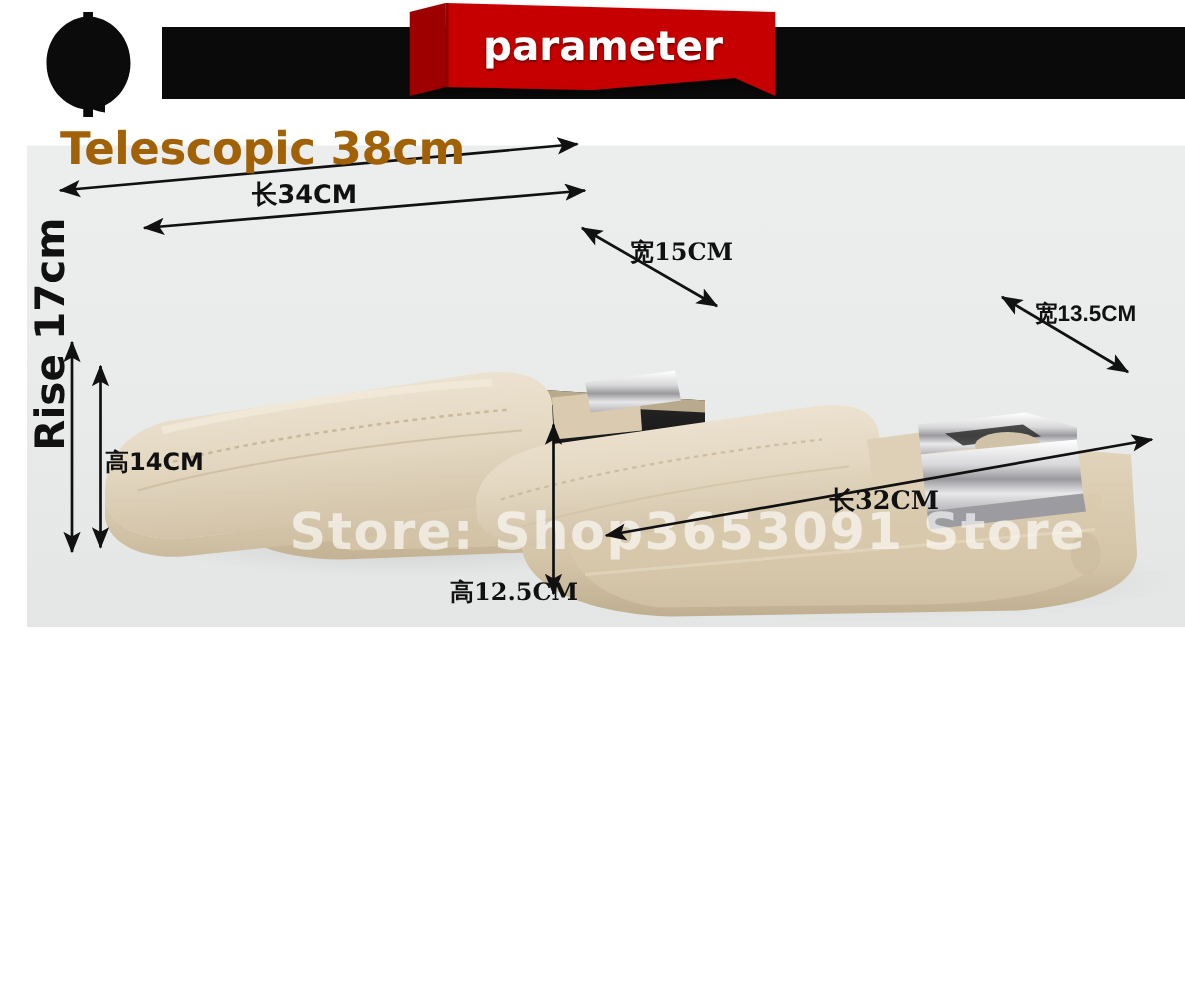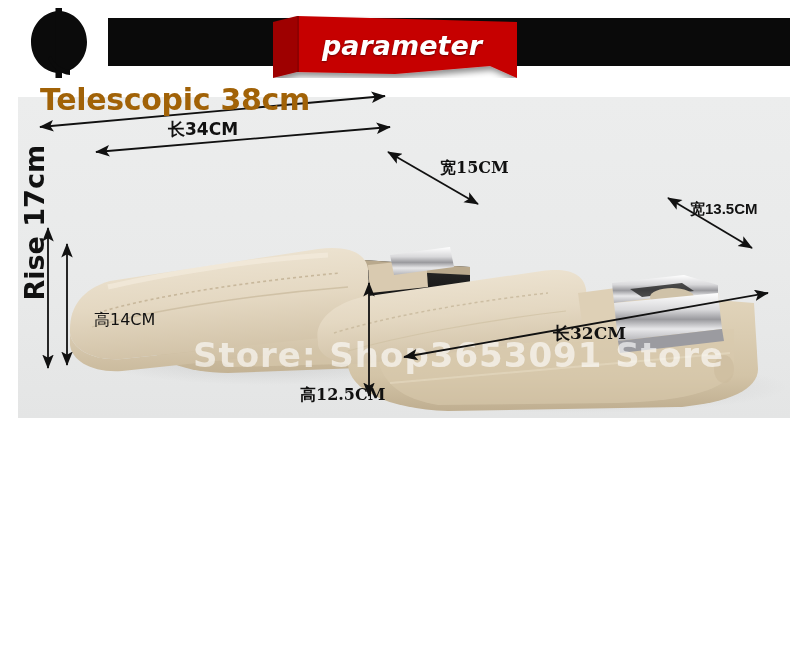--- a/index.html
+++ b/index.html
@@ -20,21 +20,21 @@
   }
   .logo{
     position:absolute;left:18px;top:8px;width:82px;height:70px;
     color:#0b0b0b;
     font-family:"DejaVu Serif", serif;
     font-size:64px;line-height:70px;font-weight:700;
     text-align:center;letter-spacing:-6px;
   }
   .logo svg{display:block;}
   .ribbon{
-    position:absolute;left:273px;top:16px;width:257px;height:62px;font-style:italic;
+    position:absolute;left:273px;top:2px;width:257px;height:62px;
   }
   .ribbon svg{display:block;}
   .ribbon-label{
     position:absolute;left:0;top:0;width:244px;height:62px;
     display:flex;align-items:center;justify-content:center;
     color:#ffffff;font-size:27px;font-weight:700;
     font-family:"DejaVu Sans", sans-serif;
     letter-spacing:0px;
     text-shadow:0 1px 2px rgba(0,0,0,.45);
     padding-left:14px;box-sizing:border-box;
@@ -68,23 +68,23 @@
     color:#111;
     white-space:nowrap;
   }
   .title-telescopic{
     left:40px;top:82px;
     font-size:30px;font-weight:700;
     letter-spacing:-.3px;
     color:#a16207;
   }
   .lbl-len34{left:168px;top:118px;font-size:17px;font-weight:600;}
-  .lbl-w15{left:420px;top:158px;font-size:16px;font-weight:700;font-family:"DejaVu Serif",serif;margin-left:20px;}
+  .lbl-w15{left:420px;top:158px;font-size:16px;font-weight:700;font-family:"DejaVu Serif",serif;}
   .lbl-w135{left:690px;top:200px;font-size:15px;font-weight:700;font-family:Liberation Sans, sans-serif;}
-  .lbl-h14{left:70px;top:310px;font-size:16px;font-weight:400;margin-left:24px;}
+  .lbl-h14{left:70px;top:298px;font-size:16px;font-weight:700;}
   .lbl-h125{left:300px;top:341px;font-size:16px;font-weight:700;font-family:"DejaVu Serif",serif;margin-top:44px;}
   .lbl-len32{left:553px;top:322px;font-size:17px;font-weight:700;font-family:"DejaVu Serif",serif;}
   .rise{
     left:-26px;top:225px;width:120px;
     font-size:27px;font-weight:700;
     transform:rotate(-90deg);
     transform-origin:center center;
     text-align:center;
   }
 

